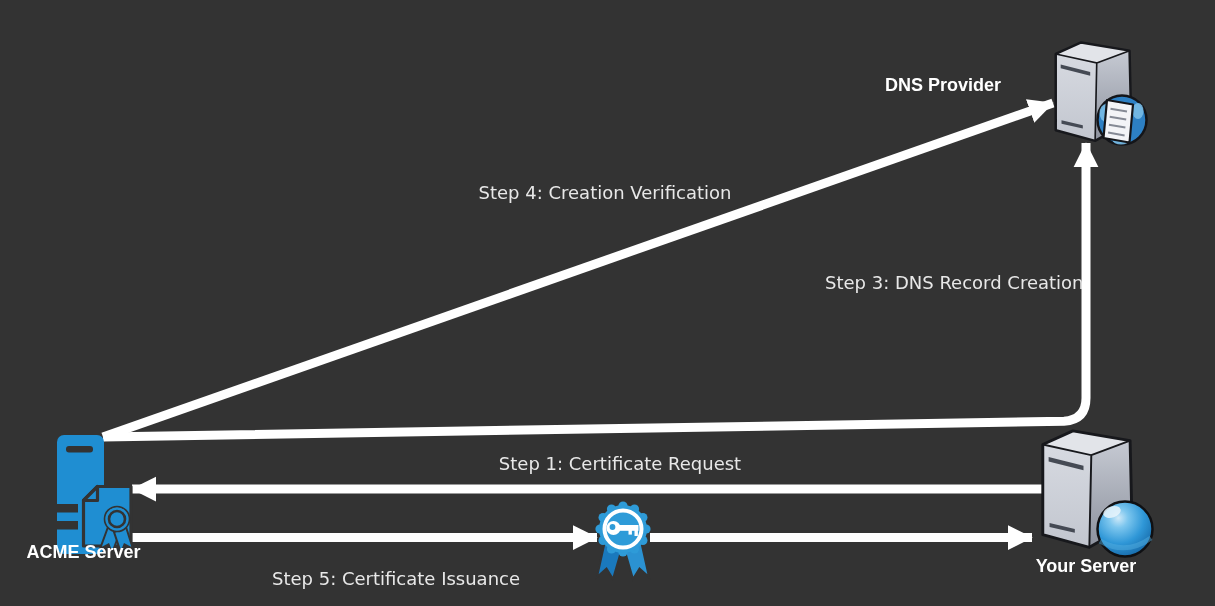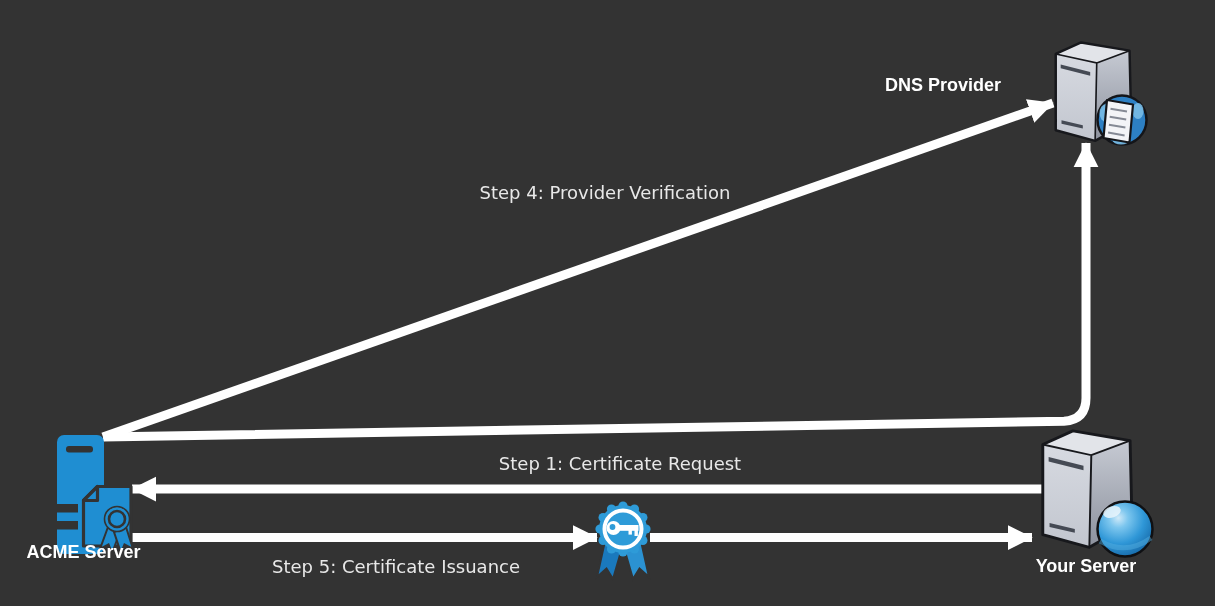--- a/index.html
+++ b/index.html
@@ -122,19 +122,20 @@
       <g fill="#ffffff">
         <circle cx="613.5" cy="528" r="7"></circle>
         <rect x="619" y="525" width="19.5" height="5.8"></rect>
         <rect x="628.5" y="530" width="3.4" height="4.6"></rect>
         <rect x="634.5" y="530" width="3.4" height="6"></rect>
         <circle cx="612.5" cy="527" r="2.9" fill="var(--badge-blue,#2e9bd8)"></circle>
       </g>
     </g>
   </svg>
 
-  <div class="lbl" style="left:455px;top:182px;width:300px">Step 4: Provider Verification</div>
+  <div class="lbl" style="left:455px;top:182px;width:300px">Step 4: Creation Verification</div>
+  <div class="lbl right" style="left:825px;top:272px;width:250px">Step 3: DNS Record Creation</div>
   <div class="lbl" style="left:470px;top:453px;width:300px">Step 1: Certificate Request</div>
-  <div class="lbl" style="left:246px;top:556px;width:300px">Step 5: Certificate Issuance</div>
+  <div class="lbl" style="left:246px;top:568px;width:300px">Step 5: Certificate Issuance</div>
   <div class="lbl node right" style="left:843px;top:74px;width:200px">DNS Provider</div>
   <div class="lbl node" style="left:17px;top:541px;width:133px">ACME Server</div>
   <div class="lbl node" style="left:1011px;top:555px;width:150px">Your Server</div>
 </div>
 
 </body></html>

